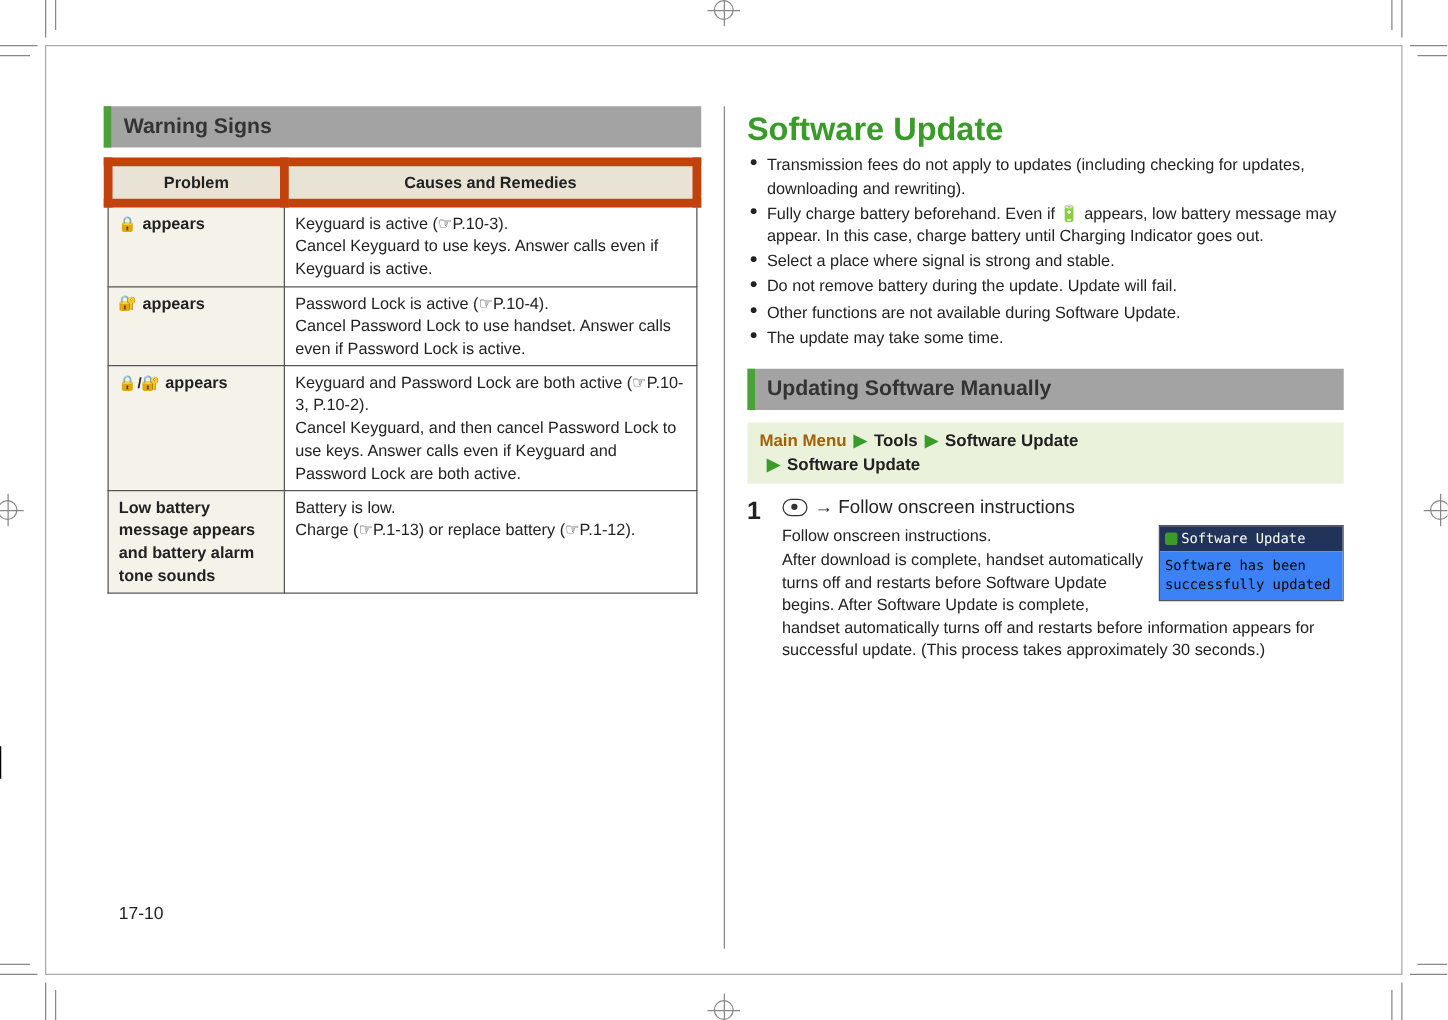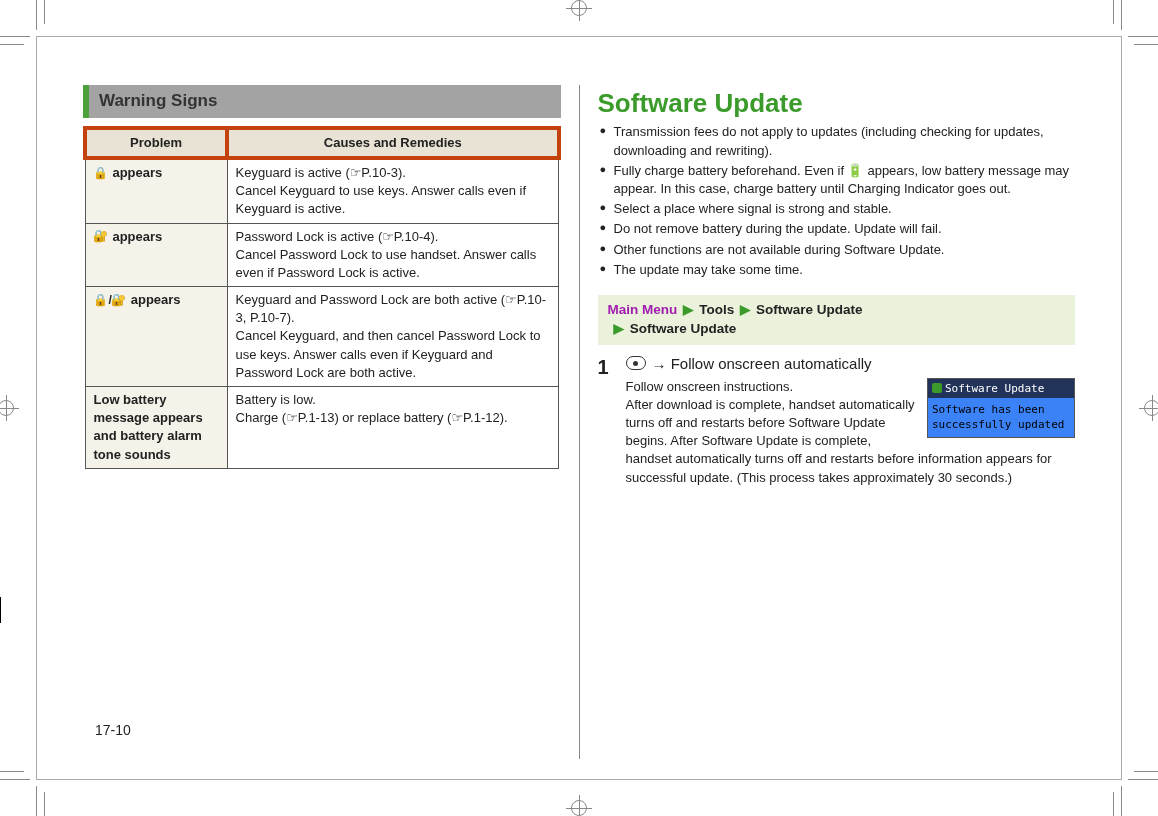--- a/index.html
+++ b/index.html
@@ -46,21 +46,21 @@
     margin-bottom: 8px;
   }
 
   table.warning {
     width: 100%;
     border-collapse: collapse;
     font-size: 13px;
   }
   table.warning th {
     background: #e9e3d6;
-    border: 4px solid #c2410c;
+    border: 7px solid #c2410c;
     padding: 4px 8px;
     font-weight: bold;
     text-align: center;
   }
   table.warning td {
     border: 1px solid #555;
     padding: 4px 8px;
     vertical-align: top;
   }
   table.warning td.prob { background: #f5f2ea; font-weight: bold; width: 30%; }
@@ -77,21 +77,21 @@
   ul.bullets li { position: relative; padding-left: 14px; margin-bottom: 2px; font-size: 13px; }
   ul.bullets li::before { content: "●"; position: absolute; left: 0; top: 0; font-size: 11px; }
 
   .mainmenu-bar {
     background: #eaf2dc;
     padding: 6px 10px;
     font-weight: bold;
     font-size: 13.5px;
     margin: 10px 0 8px 0;
   }
-  .mainmenu-bar .mm { color: #a21caf; }
+  .mainmenu-bar .mm { color: #a16207; }
   .mainmenu-bar .arr { color: #3b9b2a; margin: 0 2px; }
 
   .step { display: flex; gap: 10px; }
   .step-num { font-size: 20px; font-weight: bold; width: 18px; }
   .step-body { flex: 1; font-size: 13px; }
   .step-line1 { font-size: 15px; margin-bottom: 4px; display:flex; align-items:center; gap:6px;}
   .key-btn {
     display: inline-flex; align-items: center; justify-content: center;
     width: 20px; height: 14px; border: 1.5px solid #333; border-radius: 8px;
     position: relative;
@@ -191,21 +191,21 @@
             <td style="white-space:pre-line">Password Lock is active (☞P.10-4).
 Cancel Password Lock to use handset. Answer calls even if Password Lock is active.</td>
           </tr>
           <tr>
             <td class="prob">
                 <span class="icon-label">
                   <span class="icon-keys">🔒/🔐</span> 
                   <span>appears</span>
                 </span>
               </td>
-            <td style="white-space:pre-line">Keyguard and Password Lock are both active (☞P.10-3, P.10-7).
+            <td style="white-space:pre-line">Keyguard and Password Lock are both active (☞P.10-3, P.10-2).
 Cancel Keyguard, and then cancel Password Lock to use keys. Answer calls even if Keyguard and Password Lock are both active.</td>
           </tr>
           <tr>
             <td class="prob">Low battery message appears and battery alarm tone sounds</td>
             <td style="white-space:pre-line">Battery is low.
 Charge (☞P.1-13) or replace battery (☞P.1-12).</td>
           </tr>
         </tbody>
       </table>
 
@@ -216,37 +216,38 @@
       <div class="h1-green">Software Update</div>
       <ul class="bullets">
         <li>Transmission fees do not apply to updates (including checking for updates, downloading and rewriting).</li>
         <li>Fully charge battery beforehand. Even if 🔋 appears, low battery message may appear. In this case, charge battery until Charging Indicator goes out.</li>
         <li>Select a place where signal is strong and stable.</li>
         <li>Do not remove battery during the update. Update will fail.</li>
         <li>Other functions are not available during Software Update.</li>
         <li>The update may take some time.</li>
       </ul>
 
+      <div class="section-head">Updating Software Manually</div>
 
       <div class="mainmenu-bar">
         <span class="mm">Main Menu</span>
         <span class="arr">▶</span>
         <span>Tools</span>
         <span class="arr">▶</span>
         <span>Software Update</span><br>
         <span class="arr" style="margin-left:6px">▶</span>
         <span>Software Update</span>
       </div>
 
       <div class="step">
         <div class="step-num">1</div>
         <div class="step-body">
           <div class="step-line1">
             <span class="key-btn"></span>
-            <span>→ Follow onscreen automatically</span>
+            <span>→ Follow onscreen instructions</span>
           </div>
           <div class="screenshot">
             <div class="title">
                 <span class="tick"></span>
                 <span>Software Update</span>
               </div>
             <div class="body" style="white-space:pre-line">Software has been successfully updated</div>
           </div>
           <div style="white-space:pre-line">Follow onscreen instructions.
 After download is complete, handset automatically turns off and restarts before Software Update begins. After Software Update is complete, handset automatically turns off and restarts before information appears for successful update. (This process takes approximately 30 seconds.)</div>

